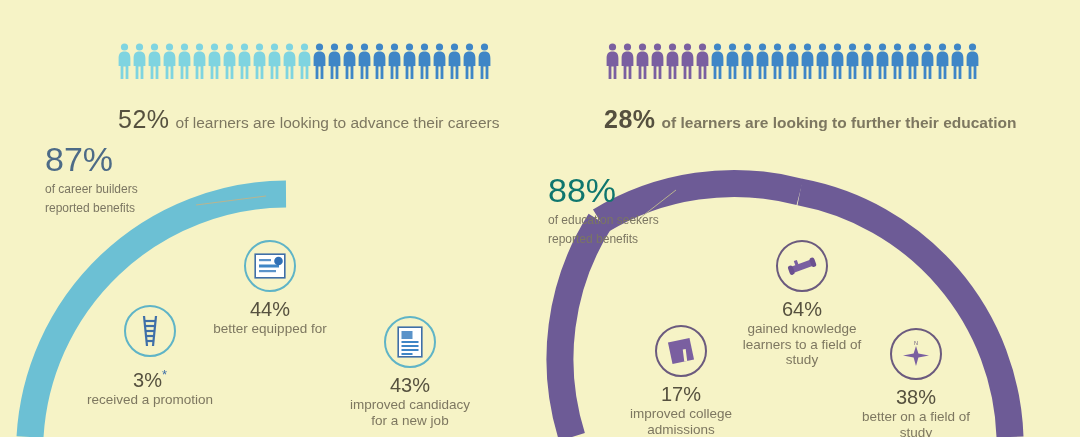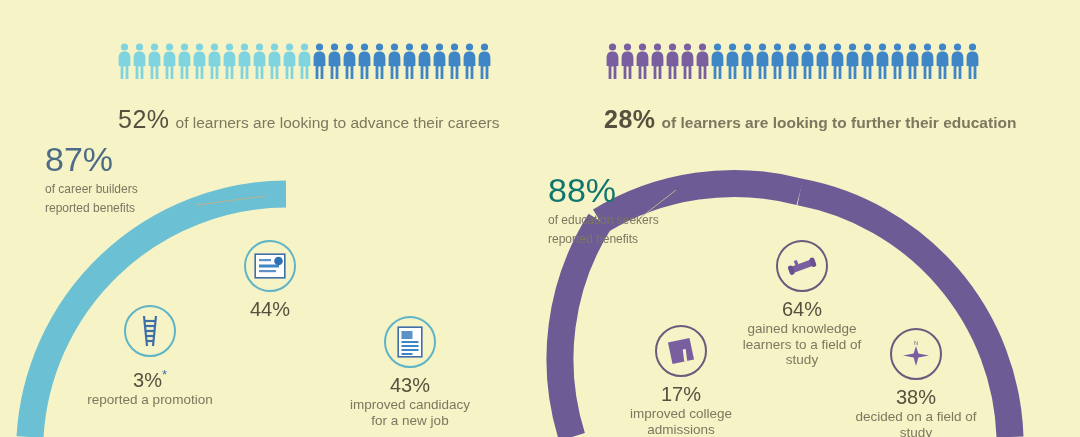--- a/index.html
+++ b/index.html
@@ -420,38 +420,39 @@
           <line x1="8.6" y1="17" x2="17.5" y2="17"></line>
           <line x1="9.1" y1="22" x2="17" y2="22"></line>
           <line x1="9.6" y1="27" x2="16.6" y2="27"></line>
         </g>
       </svg>
     </div>
     <div class="badge-pct">
       <span>3%</span><span class="star">*</span>
     </div>
     <div class="badge-label">
-      <div class="nowrap">reported a promotion</div>
+      <div class="nowrap">received a promotion</div>
     </div>
   </div>
 
   <div class="badge-group" style="left:180px;top:240px;">
     <div class="badge-circle">
       <svg width="32" height="26" viewBox="0 0 32 26">
         <rect x="1.2" y="1.2" width="29.6" height="23.6" fill="#ffffff" stroke="#3f6fa8" stroke-width="1.6"></rect>
         <rect x="5" y="6" width="12" height="2.2" fill="#5b93c9"></rect>
         <rect x="5" y="11.5" width="20" height="3" fill="#3f86c6"></rect>
         <rect x="5" y="17" width="17" height="2.2" fill="#5b93c9"></rect>
         <circle cx="24.5" cy="8" r="4.3" fill="#2f6fb5"></circle>
       </svg>
     </div>
     <div class="badge-pct">
       <span>44%</span>
     </div>
     <div class="badge-label">
+      <div>better equipped for</div>
     </div>
   </div>
 
   <div class="badge-group" style="left:320px;top:316px;">
     <div class="badge-circle">
       <svg width="26" height="32" viewBox="0 0 26 32">
         <rect x="1.2" y="1.2" width="23.6" height="29.6" fill="#ffffff" stroke="#3f6fa8" stroke-width="1.6"></rect>
         <rect x="4.5" y="5" width="11" height="8" fill="#5b93c9"></rect>
         <rect x="4.5" y="15" width="17" height="2" fill="#3f86c6"></rect>
         <rect x="4.5" y="19" width="17" height="2" fill="#3f86c6"></rect>
@@ -511,18 +512,18 @@
     <div class="badge-circle">
       <svg width="34" height="34" viewBox="0 0 34 34">
         <text x="17" y="8" font-size="5.5" fill="#6b5a7e" text-anchor="middle" font-family="Liberation Sans, sans-serif">N</text>
         <path d="M 17 9 L 19.4 16.4 L 30 18.5 L 19.4 20.6 L 17 29 L 14.6 20.6 L 4 18.5 L 14.6 16.4 Z" fill="#7a5fa0"></path>
       </svg>
     </div>
     <div class="badge-pct">
       <span>38%</span>
     </div>
     <div class="badge-label">
-      <div>decided on a field of</div>
+      <div>better on a field of</div>
       <div>study</div>
     </div>
   </div>
 
 </div>
 
 </body></html>

